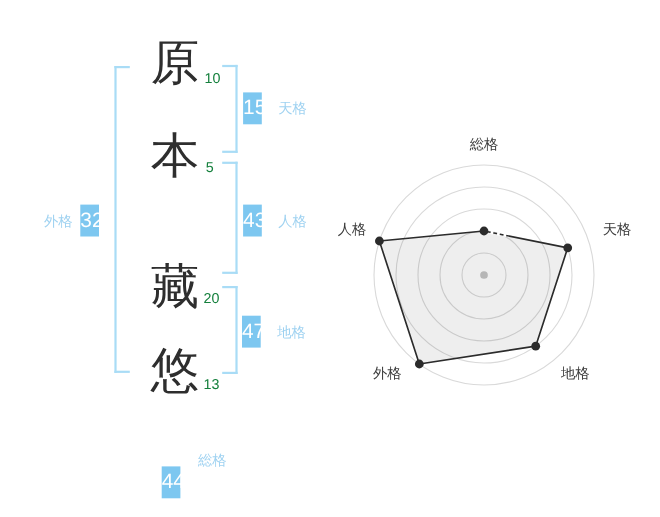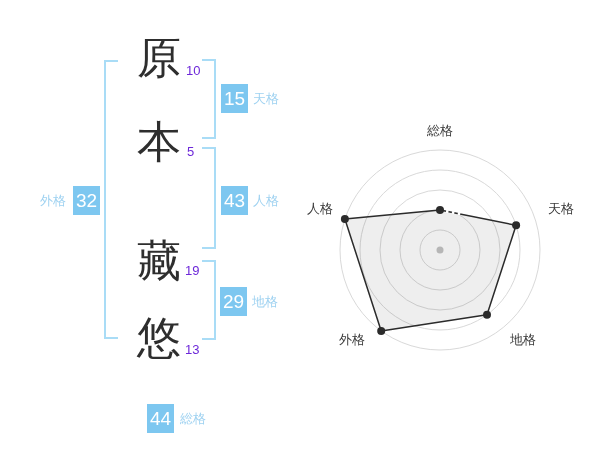--- a/index.html
+++ b/index.html
@@ -6,33 +6,33 @@
   .stage{
     position:relative;width:600px;height:470px;background:#ffffff;
     font-family:"Liberation Sans","DejaVu Sans",sans-serif;overflow:hidden;
   }
   
   .kanji{
     position:absolute;left:136px;width:46px;height:44px;
     font-size:44px;line-height:44px;text-align:center;color:#2e2e2e;
   }
   .strokes{
-    position:absolute;font-size:13px;line-height:13px;color:#6d28d9;
+    position:absolute;font-size:13px;line-height:13px;color:#15803d;
   }
   
   .bracket{position:absolute;box-sizing:border-box;}
   .bracket-left{
     border-left:2px solid #a9dcf6;border-top:2px solid #a9dcf6;border-bottom:2px solid #a9dcf6;
   }
   .bracket-right{
     border-right:2px solid #a9dcf6;border-top:2px solid #a9dcf6;border-bottom:2px solid #a9dcf6;
   }
   
   .badge{
-    position:absolute;width:27px;height:29px;background:#7dc7f0;color:#ffffff;
+    position:absolute;width:17px;height:29px;background:#7dc7f0;color:#ffffff;
     font-size:19px;line-height:29px;text-align:center;
   }
   .badge-label{
     position:absolute;font-size:13px;line-height:13px;color:#9fd2f1;
   }
   
   .radar{position:absolute;left:300px;top:95px;}
   .radar text{
     font-family:"Liberation Sans","DejaVu Sans",sans-serif;
     font-size:13px;fill:#3b3b3b;
@@ -43,43 +43,43 @@
 
 <div class="stage">
 
   <div class="kanji" style="top:36px">原</div>
   <div class="strokes" style="left:186px;top:64px">10</div>
 
   <div class="kanji" style="top:120px">本</div>
   <div class="strokes" style="left:187px;top:145px">5</div>
 
   <div class="kanji" style="top:239px">藏</div>
-  <div class="strokes" style="left:185px;top:264px">19</div>
+  <div class="strokes" style="left:185px;top:264px">20</div>
 
   <div class="kanji" style="top:316px">悠</div>
   <div class="strokes" style="left:185px;top:343px">13</div>
 
   <div class="bracket bracket-left" style="left:104px;top:60px;width:14px;height:279px"></div>
   <div class="bracket bracket-right" style="left:202px;top:59px;width:14px;height:80px"></div>
   <div class="bracket bracket-right" style="left:202px;top:147px;width:14px;height:102px"></div>
   <div class="bracket bracket-right" style="left:202px;top:260px;width:14px;height:80px"></div>
 
   <div class="badge" style="left:221px;top:84px">15</div>
   <div class="badge-label" style="left:253px;top:92px">天格</div>
 
   <div class="badge" style="left:221px;top:186px">43</div>
   <div class="badge-label" style="left:253px;top:194px">人格</div>
 
-  <div class="badge" style="left:220px;top:287px">29</div>
+  <div class="badge" style="left:220px;top:287px">47</div>
   <div class="badge-label" style="left:252px;top:295px">地格</div>
 
   <div class="badge" style="left:73px;top:186px">32</div>
   <div class="badge-label" style="left:40px;top:194px">外格</div>
 
-  <div class="badge" style="left:147px;top:404px">44</div>
+  <div class="badge" style="left:147px;top:424px">44</div>
   <div class="badge-label" style="left:180px;top:412px">総格</div>
 
   <svg class="radar" width="300" height="280" viewBox="0 0 300 280">
     <g>
         <circle cx="140" cy="155" r="20" fill="none" stroke="#d9d9d9" stroke-width="1"></circle>
         <circle cx="140" cy="155" r="40" fill="none" stroke="#d9d9d9" stroke-width="1"></circle>
         <circle cx="140" cy="155" r="60" fill="none" stroke="#d9d9d9" stroke-width="1"></circle>
         <circle cx="140" cy="155" r="80" fill="none" stroke="#d9d9d9" stroke-width="1"></circle>
         <circle cx="140" cy="155" r="100" fill="none" stroke="#d9d9d9" stroke-width="1"></circle>
       </g>

